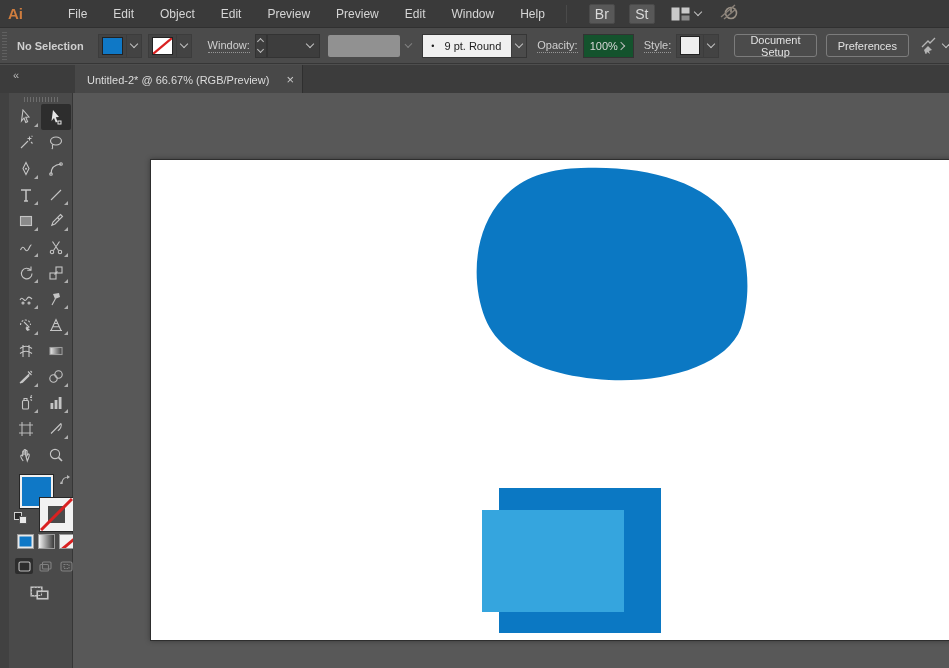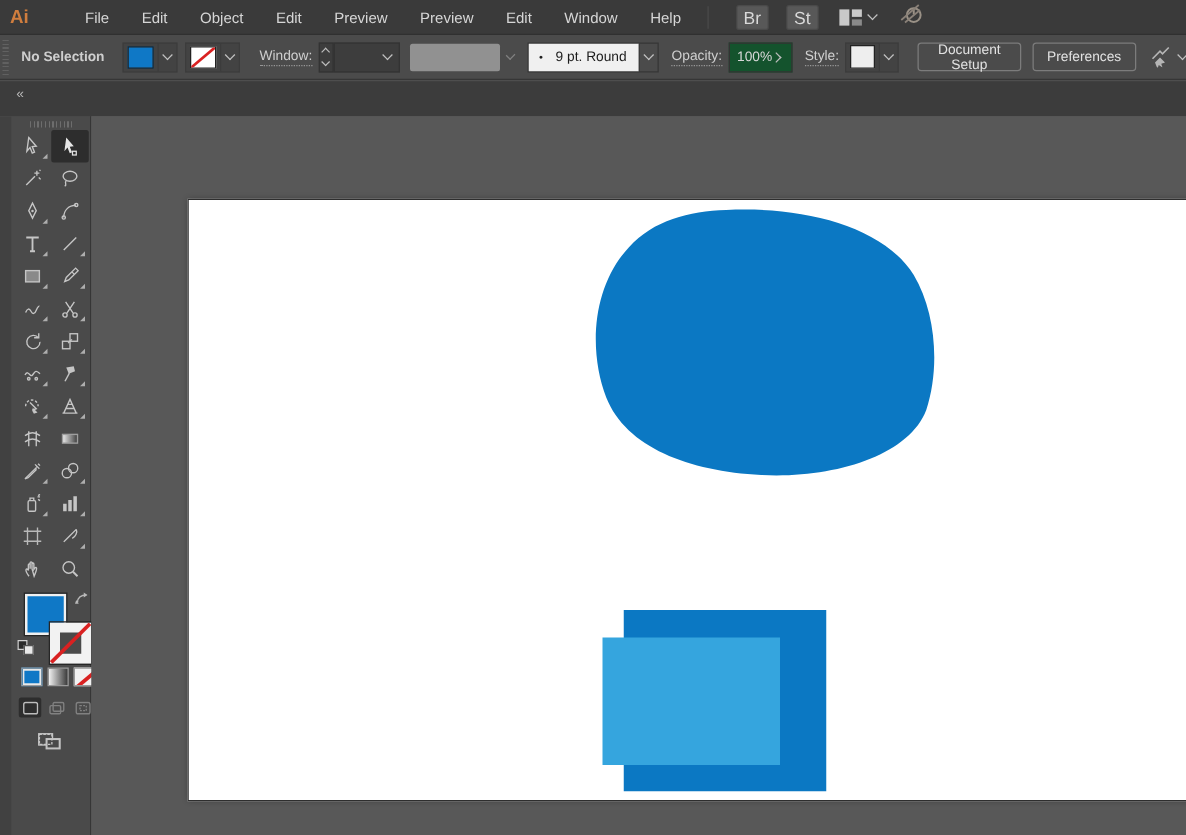--- a/index.html
+++ b/index.html
@@ -186,20 +186,24 @@
     <svg width="20" height="17" viewBox="0 0 20 17">
       <path d="M3 10l6-6 2 2 5-5" stroke="#b5b5b5" stroke-width="1.3" fill="none"></path>
       <path d="M9 9l4 4-3 1 1 3-3-2-1 3-2-5z" fill="#b5b5b5" stroke="none"></path>
     </svg>
     <span class="chev-down"></span>
   </div>
 </div>
 
 <div class="tab-bar">
   <span class="dock-collapse">«</span>
+  <div class="doc-tab">
+    <span class="doc-tab-title">Untitled-2* @ 66.67% (RGB/Preview)</span>
+    <span class="doc-tab-close">×</span>
+  </div>
 </div>
 
 <div class="toolbar-dock">
   <div class="tool-panel">
     <div class="panel-grip"></div>
     <div class="tool-grid">
       <div class="tool sub">
         <svg width="16" height="16" viewBox="0 0 16 16">
             <path d="M5 1l6 7-3.2.3 1.8 4.4-1.8.8-1.8-4.5L3.5 12z"></path>
           </svg>

